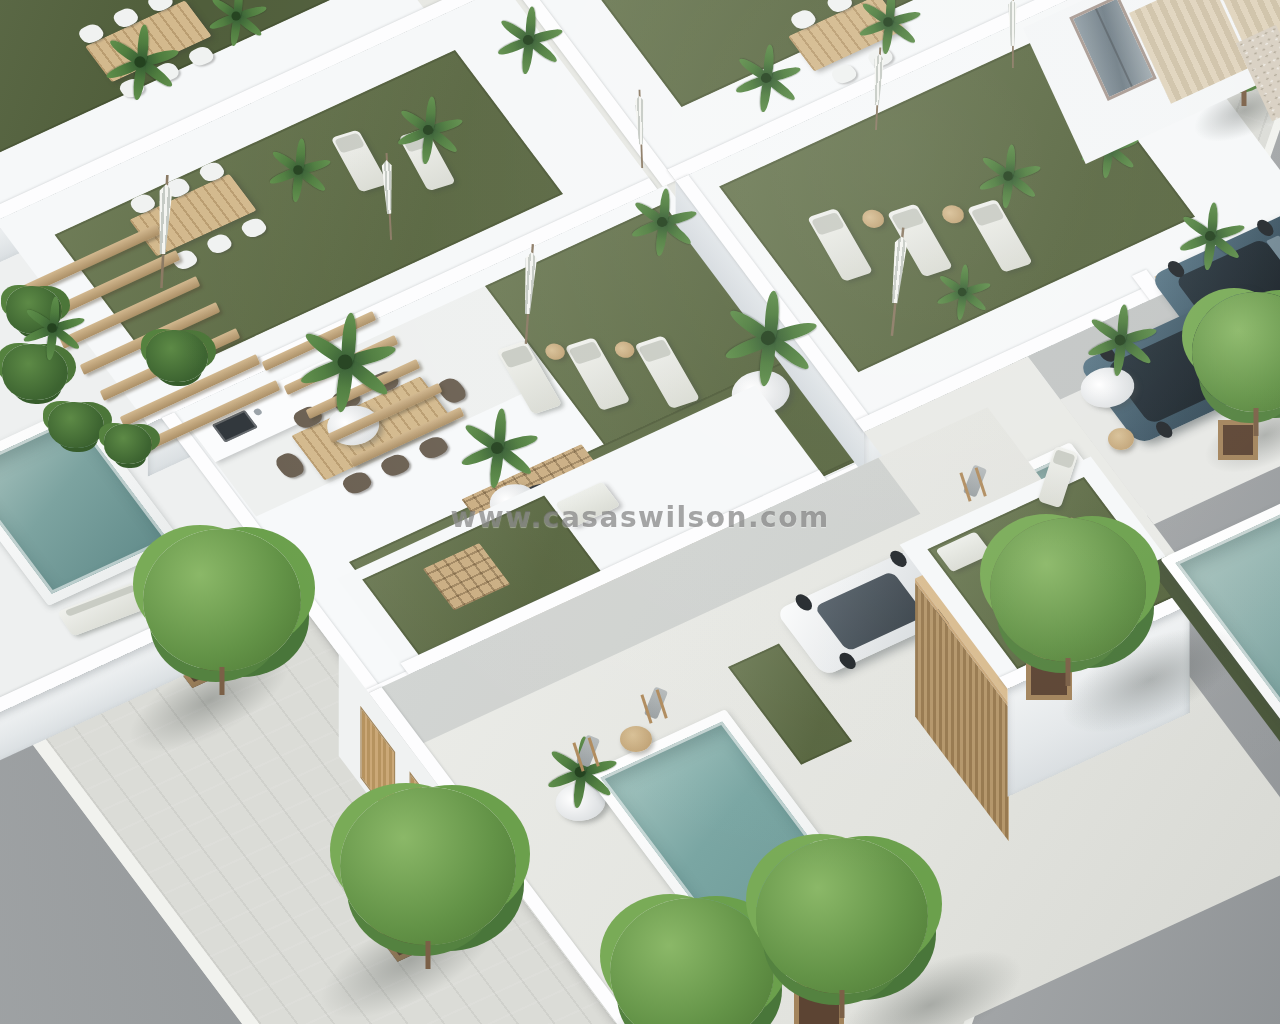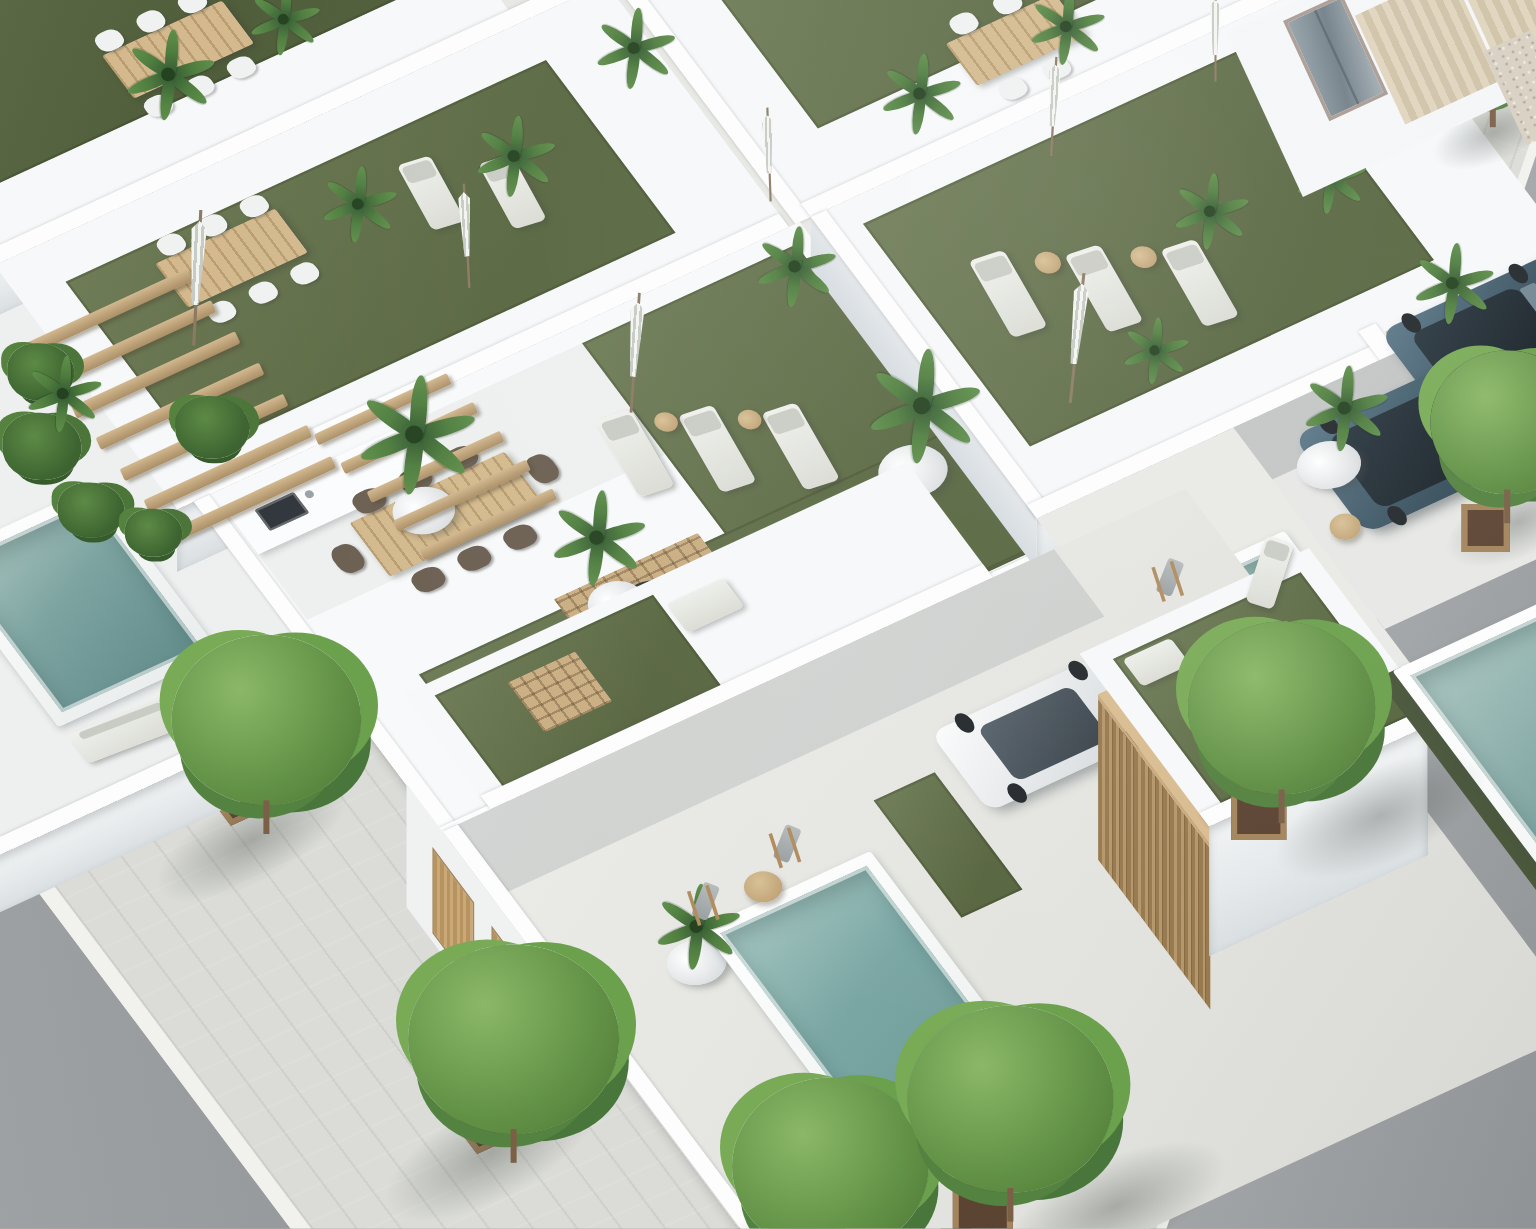--- a/index.html
+++ b/index.html
@@ -538,13 +538,14 @@
   <div class="e rtbl" style="left:1108px;top:428px;width:26px;height:22px;"></div>
 
   <div class="e" style="left:1040px;top:-44px;width:310px;height:150px;background:#f4f6f7;transform:rotate(-24.8deg);"></div>
   <div class="e gdoor" style="left:1086px;top:2px;width:54px;height:92px;transform:rotate(-24.8deg);"></div>
   <div class="e curtain" style="left:1146px;top:-10px;width:88px;height:100px;transform:rotate(-24.8deg);"></div>
   <div class="e curtain" style="left:1238px;top:-22px;width:62px;height:94px;transform:rotate(-24.8deg);"></div>
   <div class="e stone" style="left:1252px;top:30px;width:44px;height:86px;transform:rotate(-24.8deg);"></div>
 
   <div class="e glow"></div>
 
+  <div class="e" id="wm">www.casaswilson.com</div>
 </div>
 
 </body></html>

